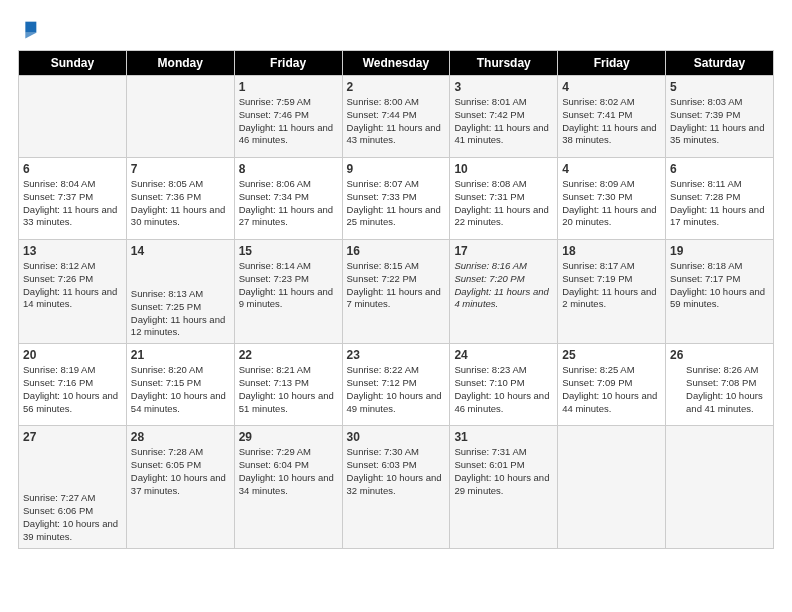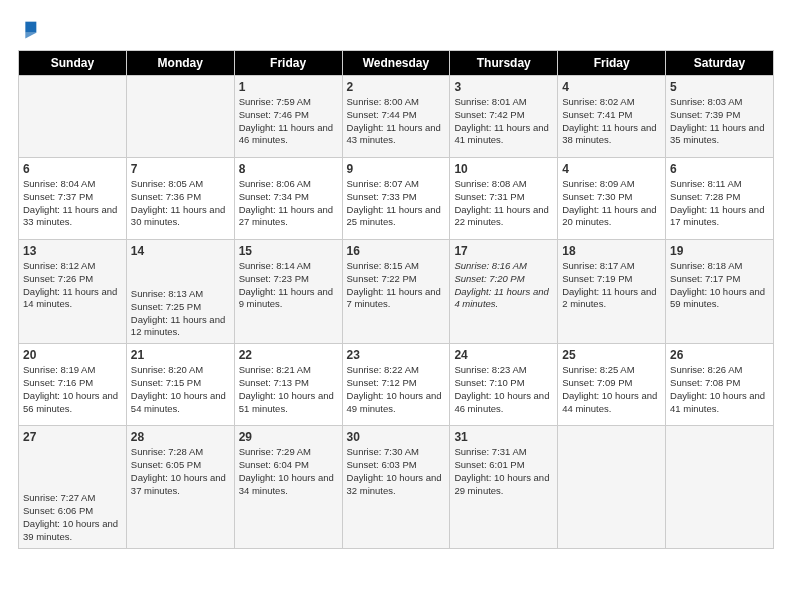--- a/index.html
+++ b/index.html
@@ -285,21 +285,21 @@
 Daylight: 10 hours and 46 minutes.</div>
           </td>
           <td>
             <span class="day-num">25</span>
             <div class="cell-text" style="white-space: pre-line;">Sunrise: 8:25 AM
 Sunset: 7:09 PM
 Daylight: 10 hours and 44 minutes.</div>
           </td>
           <td>
             <span class="day-num">26</span>
-            <div class="cell-text" style="white-space: pre-line;">Sunrise: 8:26 AM
+            <div class="cell-text" style="white-space: pre-line; margin-left: 16px;">Sunrise: 8:26 AM
 Sunset: 7:08 PM
 Daylight: 10 hours and 41 minutes.</div>
           </td>
         </tr>
         <tr>
           <td>
             <span class="day-num">27</span>
             <div class="cell-text" style="white-space: pre-line; margin-top: 48px;">Sunrise: 7:27 AM
 Sunset: 6:06 PM
 Daylight: 10 hours and 39 minutes.</div>

